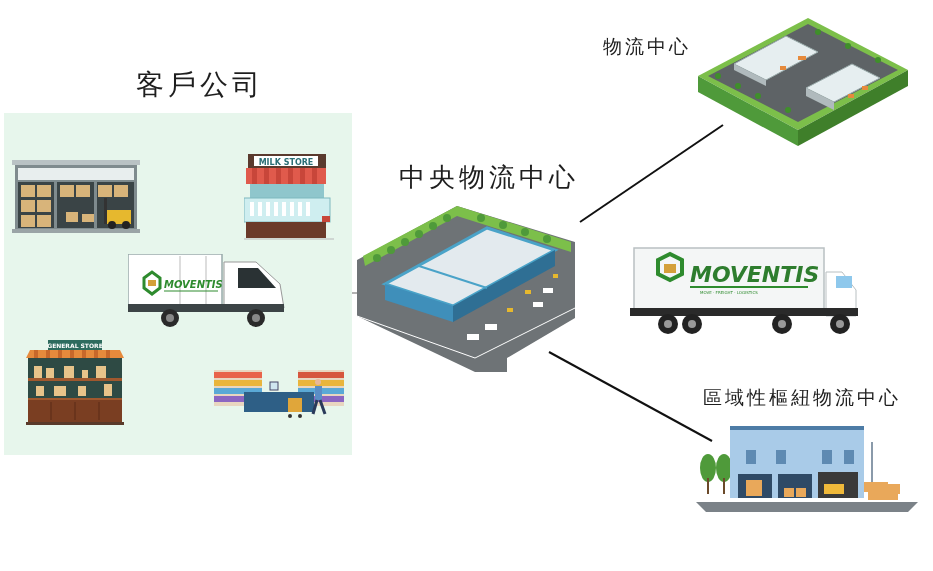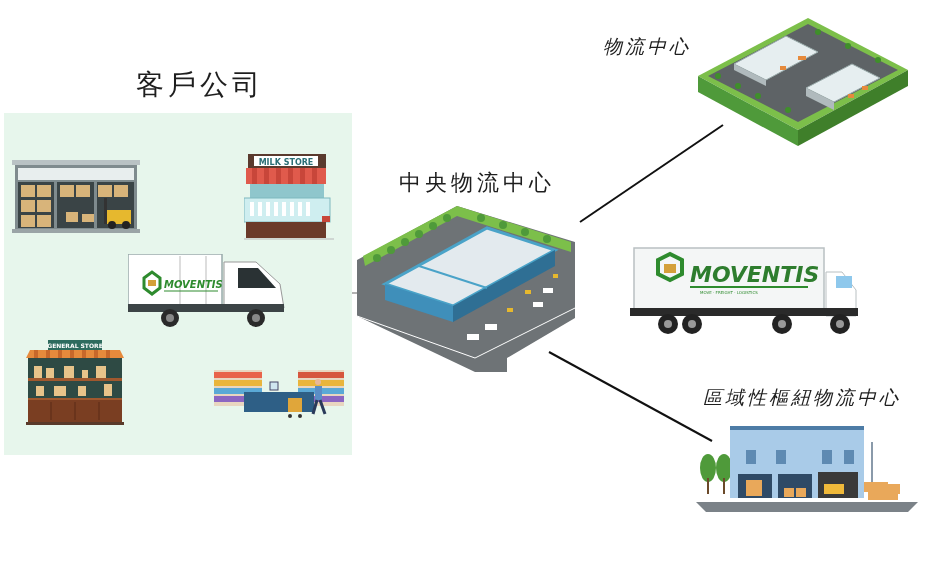--- a/index.html
+++ b/index.html
@@ -15,23 +15,23 @@
 <body>
 
 <svg class="connector" viewBox="0 0 933 571">
   <line x1="17" y1="293" x2="128" y2="293" stroke="#9a9a9a" stroke-width="1.5"></line>
   <line x1="290" y1="293" x2="357" y2="293" stroke="#9a9a9a" stroke-width="1.5"></line>
   <line x1="580" y1="222" x2="723" y2="125" stroke="#111" stroke-width="2"></line>
   <line x1="549" y1="352" x2="712" y2="441" stroke="#111" stroke-width="2"></line>
 </svg>
 
 <div class="label" style="left:136px; top:66px; font-size:28px; letter-spacing:4px;">客戶公司</div>
-<div class="label" style="left:399px; top:168px; font-size:22px; letter-spacing:4px;">中央物流中心</div>
-<div class="label" style="left:603px; top:34px; font-size:19px; letter-spacing:3px;font-style:italic;">物流中心</div>
-<div class="label" style="left:703px; top:385px; font-size:19px; letter-spacing:3px;font-style:italic;">區域性樞紐物流中心</div>
+<div class="label" style="left:399px; top:160px; font-size:26px; letter-spacing:4px;">中央物流中心</div>
+<div class="label" style="left:603px; top:34px; font-size:19px; letter-spacing:3px;">物流中心</div>
+<div class="label" style="left:703px; top:385px; font-size:19px; letter-spacing:3px;">區域性樞紐物流中心</div>
 
 <div class="panel"></div>
 
 <svg class="abs" style="left:12px; top:160px;" width="128" height="74" viewBox="0 0 128 74">
   <rect x="0" y="0" width="128" height="5" fill="#b9c2c4"></rect>
   <rect x="3" y="5" width="122" height="66" fill="#7f8b8e"></rect>
   <rect x="6" y="8" width="116" height="12" fill="#e8eeee"></rect>
   <rect x="6" y="22" width="116" height="46" fill="#3a4446"></rect>
   <g fill="#d8b47a">
     <rect x="9" y="25" width="14" height="12"></rect>

